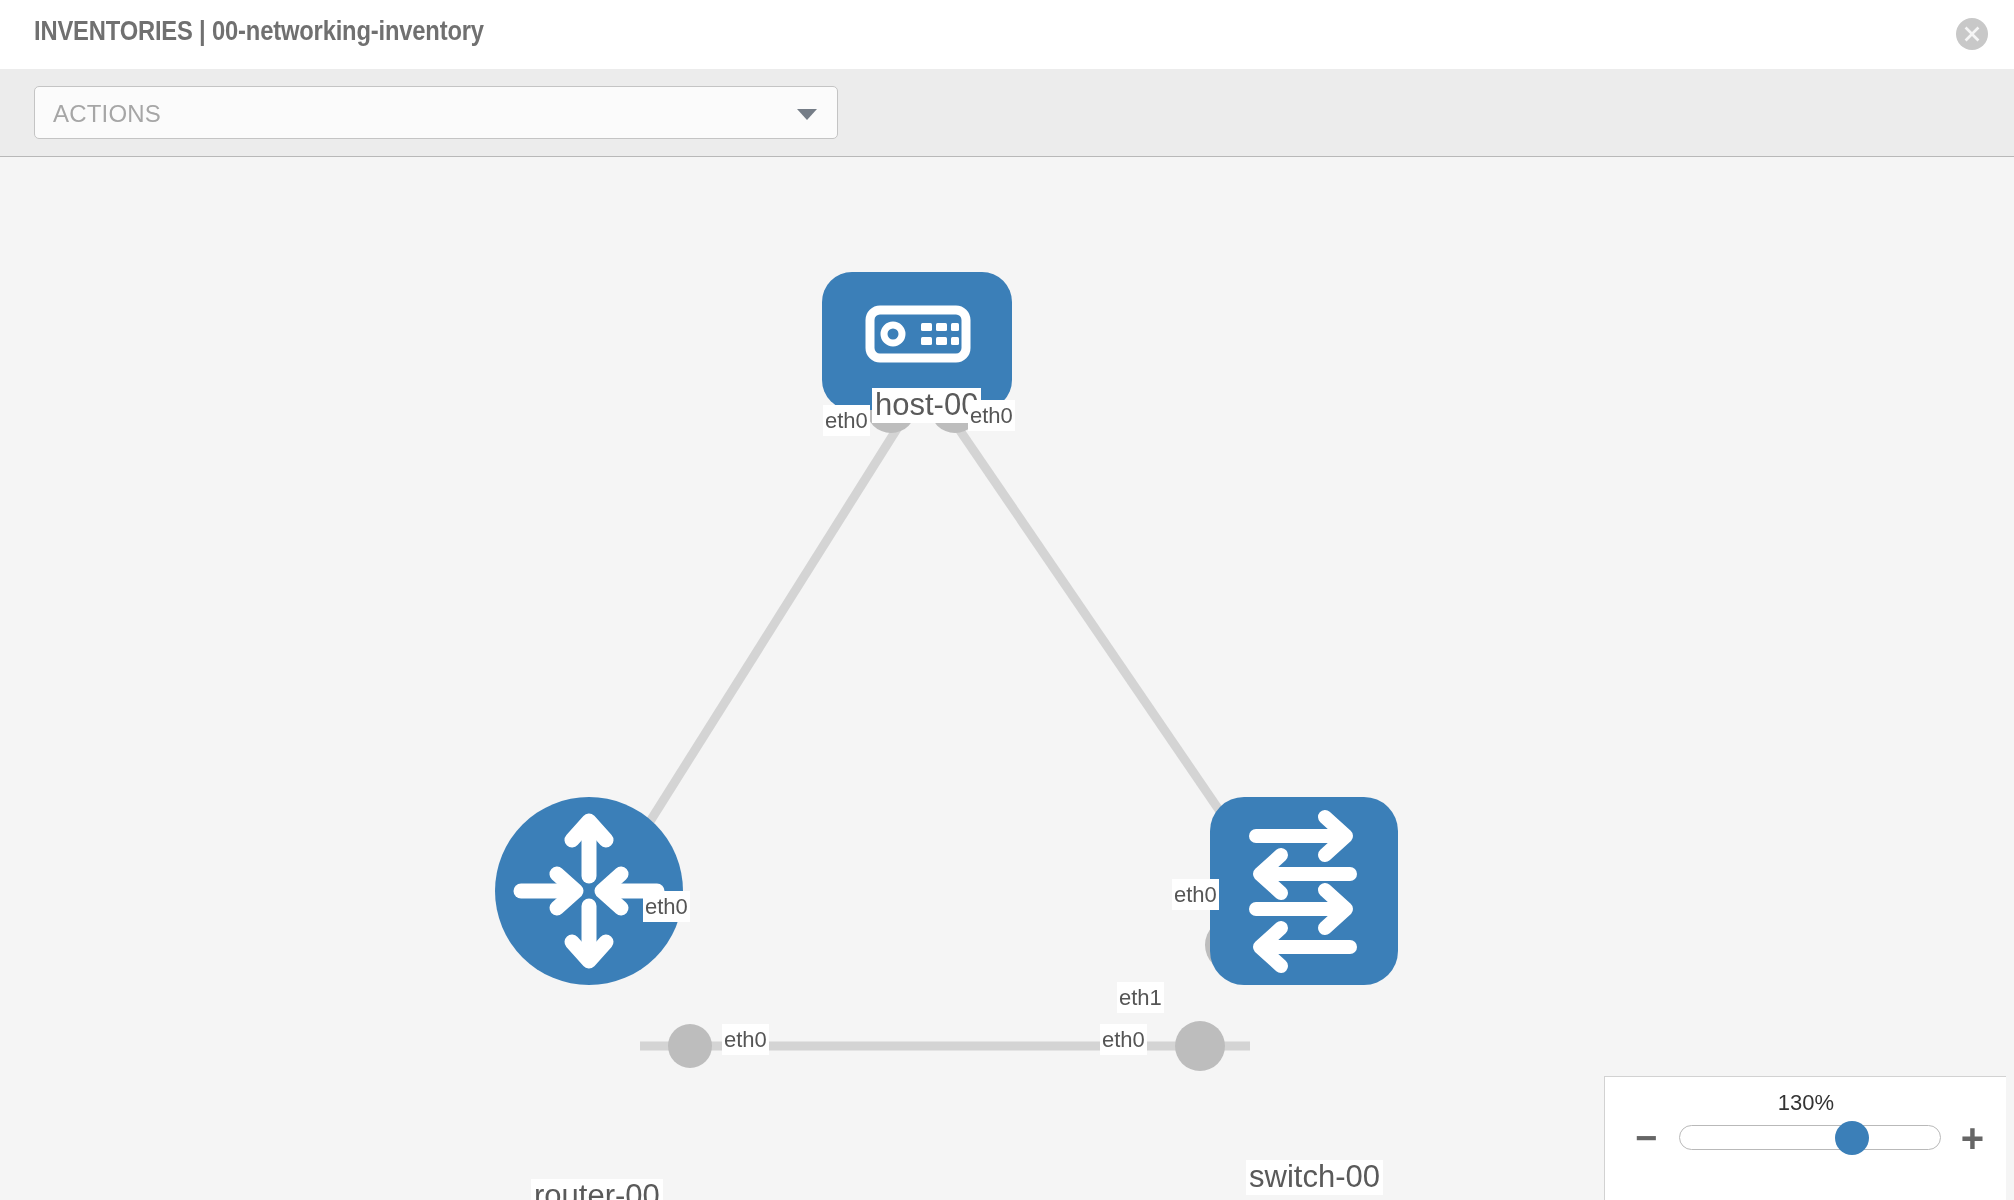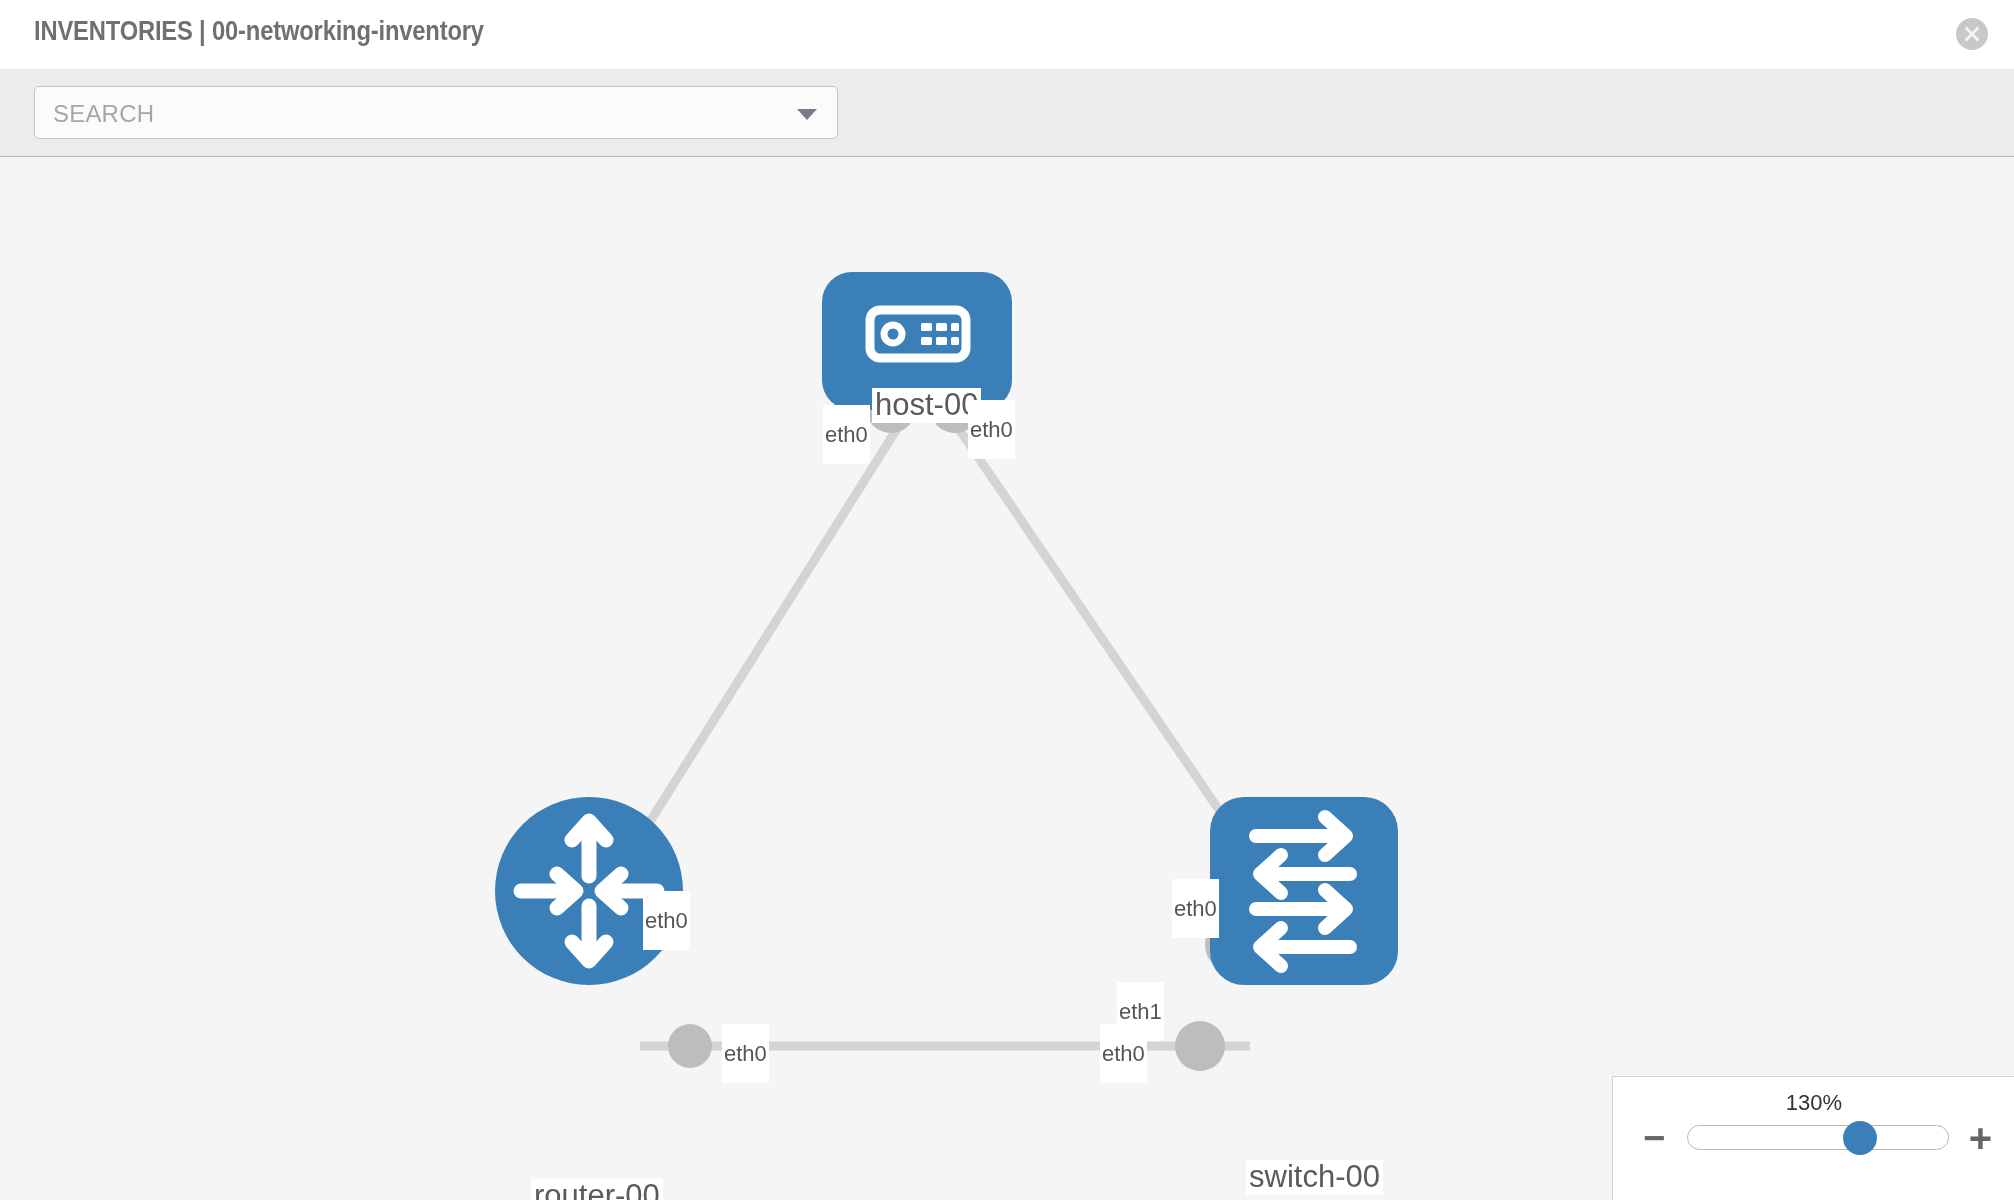--- a/index.html
+++ b/index.html
@@ -103,25 +103,25 @@
 
   
   .nlabel {
     position: absolute;
     background: #ffffff;
     color: #5a5a5a;
     white-space: nowrap;
     line-height: 1.05;
   }
   .nlabel.node-name { font-size: 31px; padding: 1px 3px; }
-  .nlabel.port      { font-size: 22px; padding: 18px 2px; color: #555; }
+  .nlabel.port      { font-size: 22px; padding: 4px 2px; color: #555; }
 
   
   .zoom-panel {
-    position: absolute; right: 0; bottom: 0;
+    position: absolute; right: 8px; bottom: 0;
     width: 402px; height: 124px;
     background: #ffffff;
     border-left: 1px solid #d2d2d2;
     border-top: 1px solid #d2d2d2;
   }
   .zoom-value {
     position: absolute; top: 13px; left: 0; width: 402px;
     text-align: center;
     font-size: 22px;
     color: #333;
@@ -159,21 +159,21 @@
   <div class="close-btn">
     <svg width="32" height="32" viewBox="0 0 32 32">
       <path d="M10.5 8.6 L16 14.1 L21.5 8.6 L23.4 10.5 L17.9 16 L23.4 21.5 L21.5 23.4 L16 17.9 L10.5 23.4 L8.6 21.5 L14.1 16 L8.6 10.5 Z" fill="#f5f5f5"></path>
     </svg>
   </div>
 </div>
 
 <div class="toolbar">
 
   <div class="actions-select">
-    <span class="sel-label">SEARCH</span>
+    <span class="sel-label">ACTIONS</span>
     <span class="caret"></span>
   </div>
 
   <div class="tool-icon wrench" style="top:90px">
     <svg width="44" height="44" viewBox="0 0 44 44">
       <path d="M31.6 9.2 a10.3 10.3 0 0 0 -12.9 12.9 L9.9 30.9 a3.3 3.3 0 0 0 0 4.7 l0.6 0.6 a3.3 3.3 0 0 0 4.7 0 l8.8 -8.8 a10.3 10.3 0 0 0 12.9 -12.9 l-5.6 5.6 -4.9 -1.4 -1.4 -4.9 Z" fill="#7b838d"></path>
       <circle cx="12.8" cy="33.2" r="1.9" fill="#ececec"></circle>
     </svg>
   </div>
 

